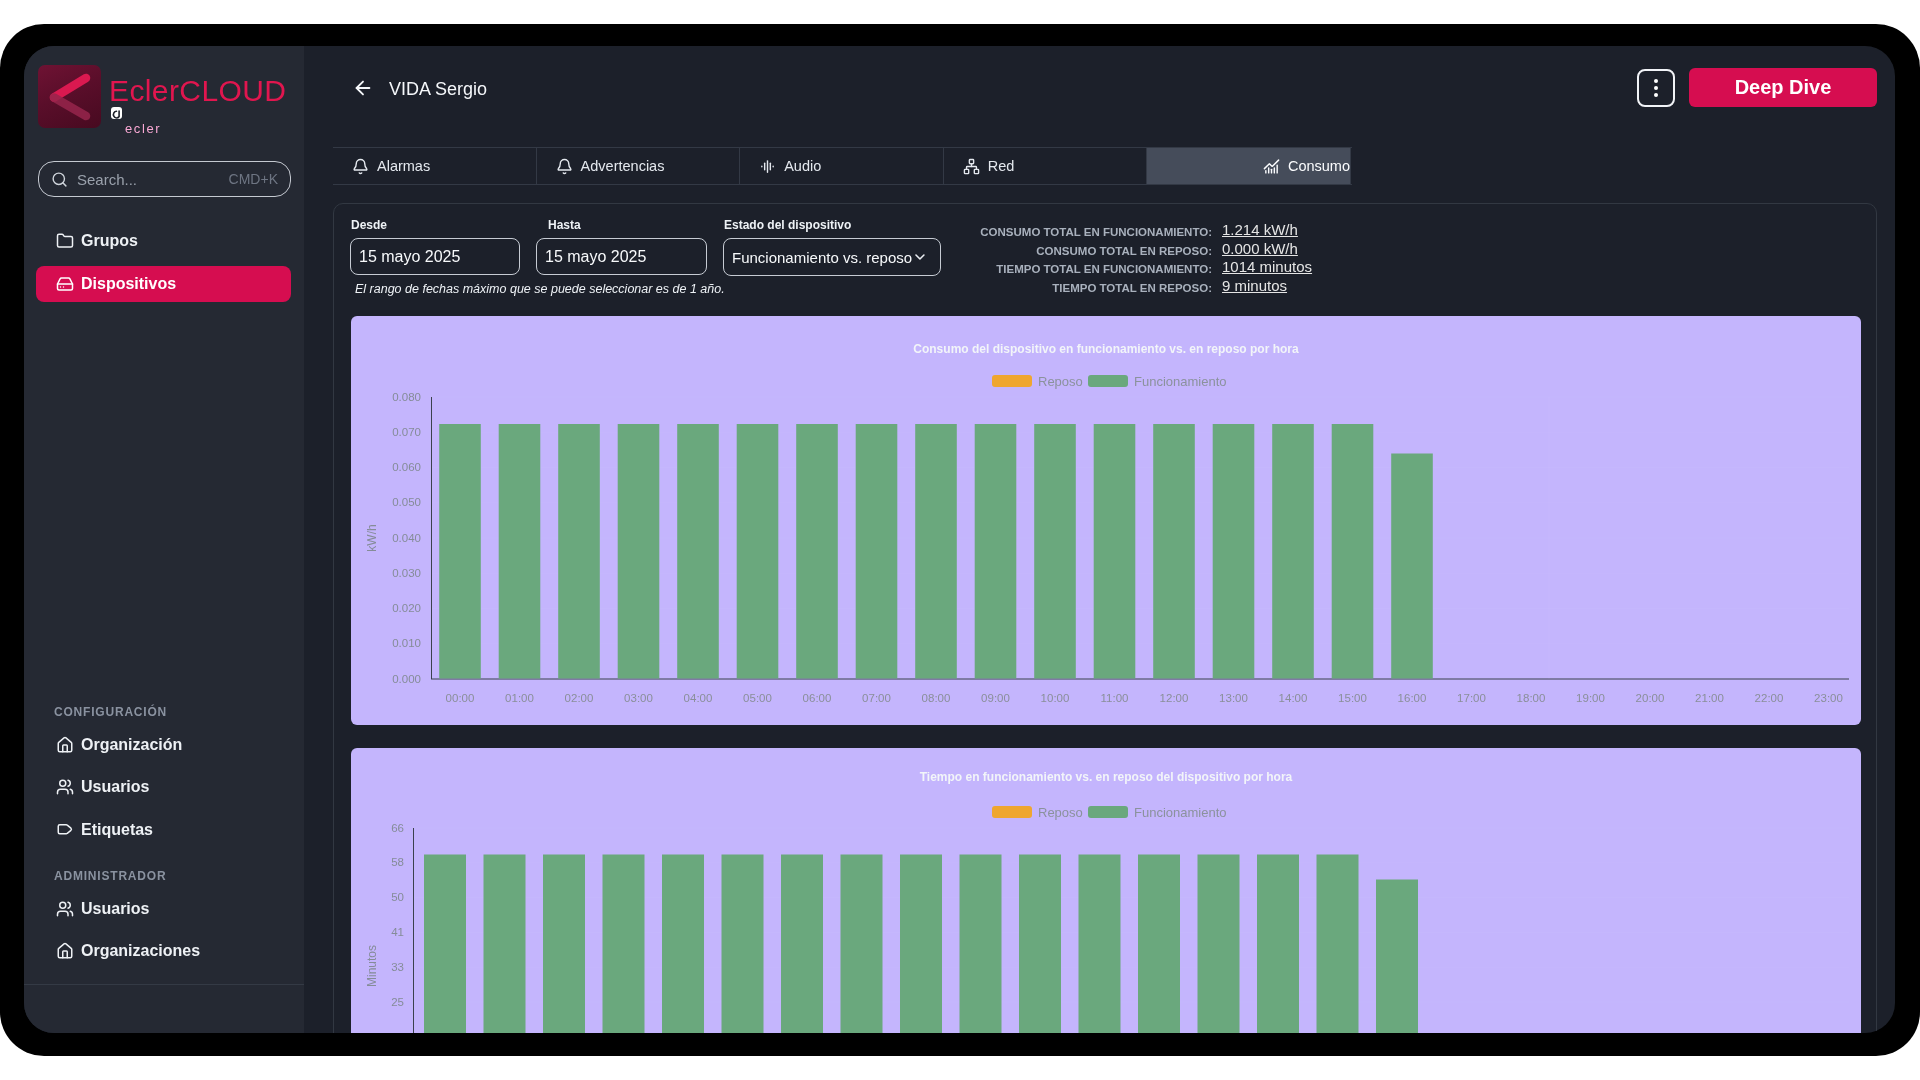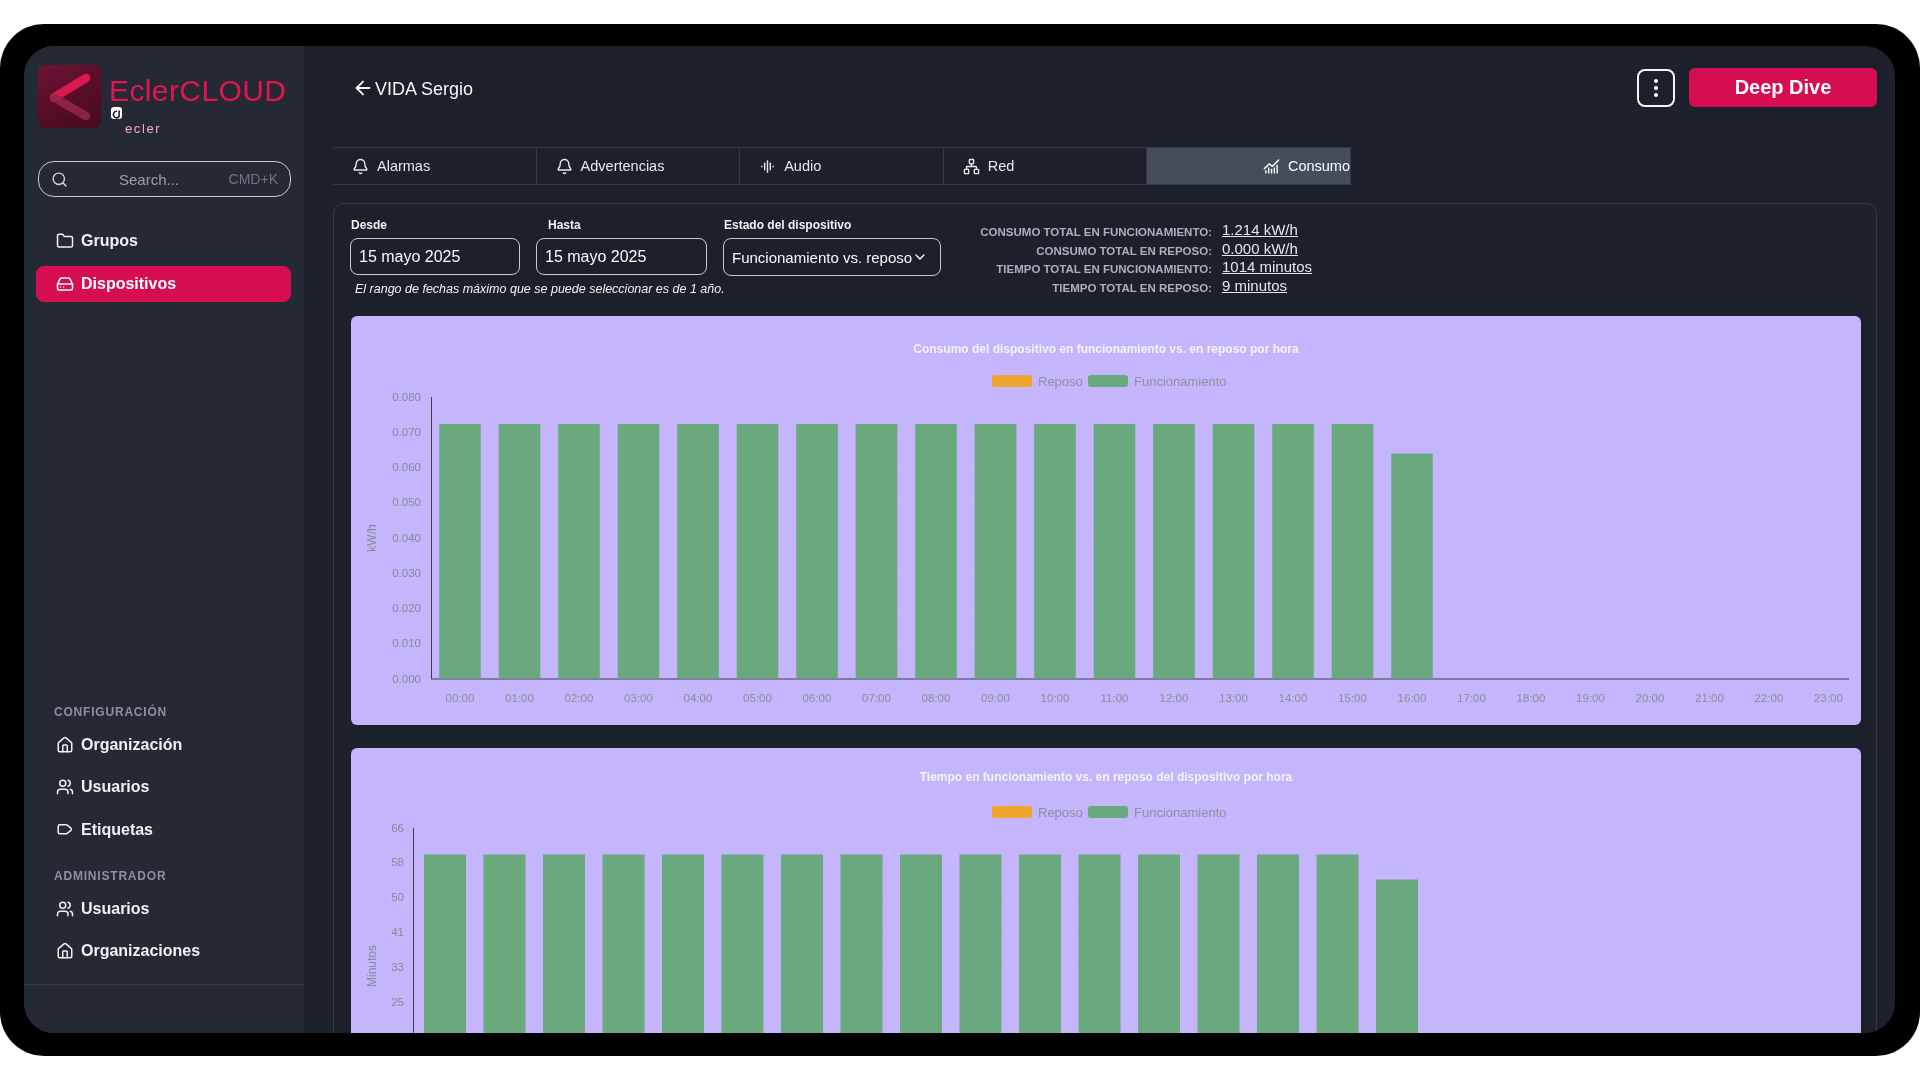--- a/index.html
+++ b/index.html
@@ -7,32 +7,32 @@
 .frame { position:absolute; left:0; top:24px; width:1920px; height:1032px; background:#000; border-radius:44px; }
 .app { position:absolute; left:24px; top:46px; width:1871px; height:987px; background:#1c202a; border-radius:30px; overflow:hidden; }
 
 
 .sidebar { position:absolute; left:0; top:0; width:280px; height:987px; background:#252933; }
 .logo-sq { position:absolute; left:14px; top:19px; width:63px; height:63px; border-radius:7px;
   background: linear-gradient(155deg, #6f1233 0%, #5a0e2a 45%, #470a20 100%); }
 .brand { position:absolute; left:85px; top:30px; font-size:30px; line-height:30px; font-weight:400; color:#e1164f; letter-spacing:0.4px; }
 .ebox { position:absolute; left:87px; top:61px; width:11px; height:12px; background:#fff; border-radius:3px; }
 .etext { position:absolute; left:101px; top:76px; font-size:13px; line-height:13px; font-weight:400; color:#f9a8d4; letter-spacing:1.6px; }
-.search { position:absolute; left:14px; top:115px; width:253px; height:36px; border:1px solid #c5c9d1; border-radius:16px; display:flex; align-items:center; padding:0 12px;gap:42px; }
+.search { position:absolute; left:14px; top:115px; width:253px; height:36px; border:1px solid #c5c9d1; border-radius:16px; display:flex; align-items:center; padding:0 12px; }
 .search .ph { color:#9aa1ac; font-size:15px; margin-left:9px; }
 .search .cmdk { margin-left:auto; color:#6e7583; font-size:14px; }
 .nav-item { position:absolute; left:12px; width:255px; height:36px; border-radius:8px; display:flex; align-items:center; padding-left:20px; color:#eef1f5; font-size:16px; font-weight:600; }
 .nav-item svg { margin-right:7px; }
 .nav-item.active { background:#d60d50; color:#fff; font-weight:600; }
 .sec-label { position:absolute; left:30px; font-size:12px; font-weight:700; letter-spacing:0.8px; color:#8a92a0; }
 .side-divider { position:absolute; left:0; top:938px; width:280px; border-top:1px solid #343a45; }
 
 
 .back { position:absolute; left:328px; top:31px; }
-.title { position:absolute; left:351px; top:33px; font-size:18px; font-weight:500; color:#f5f7fa; }
+.title { position:absolute; left:365px; top:33px; font-size:18px; font-weight:500; color:#f5f7fa; }
 .kebab { position:absolute; left:1613px; top:23px; width:38px; height:38px; border:2px solid #f1f3f7; border-radius:8px; }
 .kebab .dot { position:absolute; left:15px; width:4px; height:4px; border-radius:50%; background:#fff; }
 .deepdive { position:absolute; left:1665px; top:22px; width:188px; height:39px; background:#d60d50; border-radius:6px; color:#fff; font-size:20px; font-weight:700; display:flex; align-items:center; justify-content:center; }
 
 
 .tabs { position:absolute; left:309px; top:101px; width:1019px; height:38px; display:flex; border-top:1px solid #333945; border-bottom:1px solid #333945; }
 .tab { width:203.6px; height:100%; display:flex; align-items:center; padding-left:19px; color:#e4e8ee; font-size:14.5px; border-right:1px solid #333945; }
 .tab svg { margin-right:8px; }
 .tab.sel { background:#454c5a; color:#fbfcfe;justify-content:flex-end; }
 

